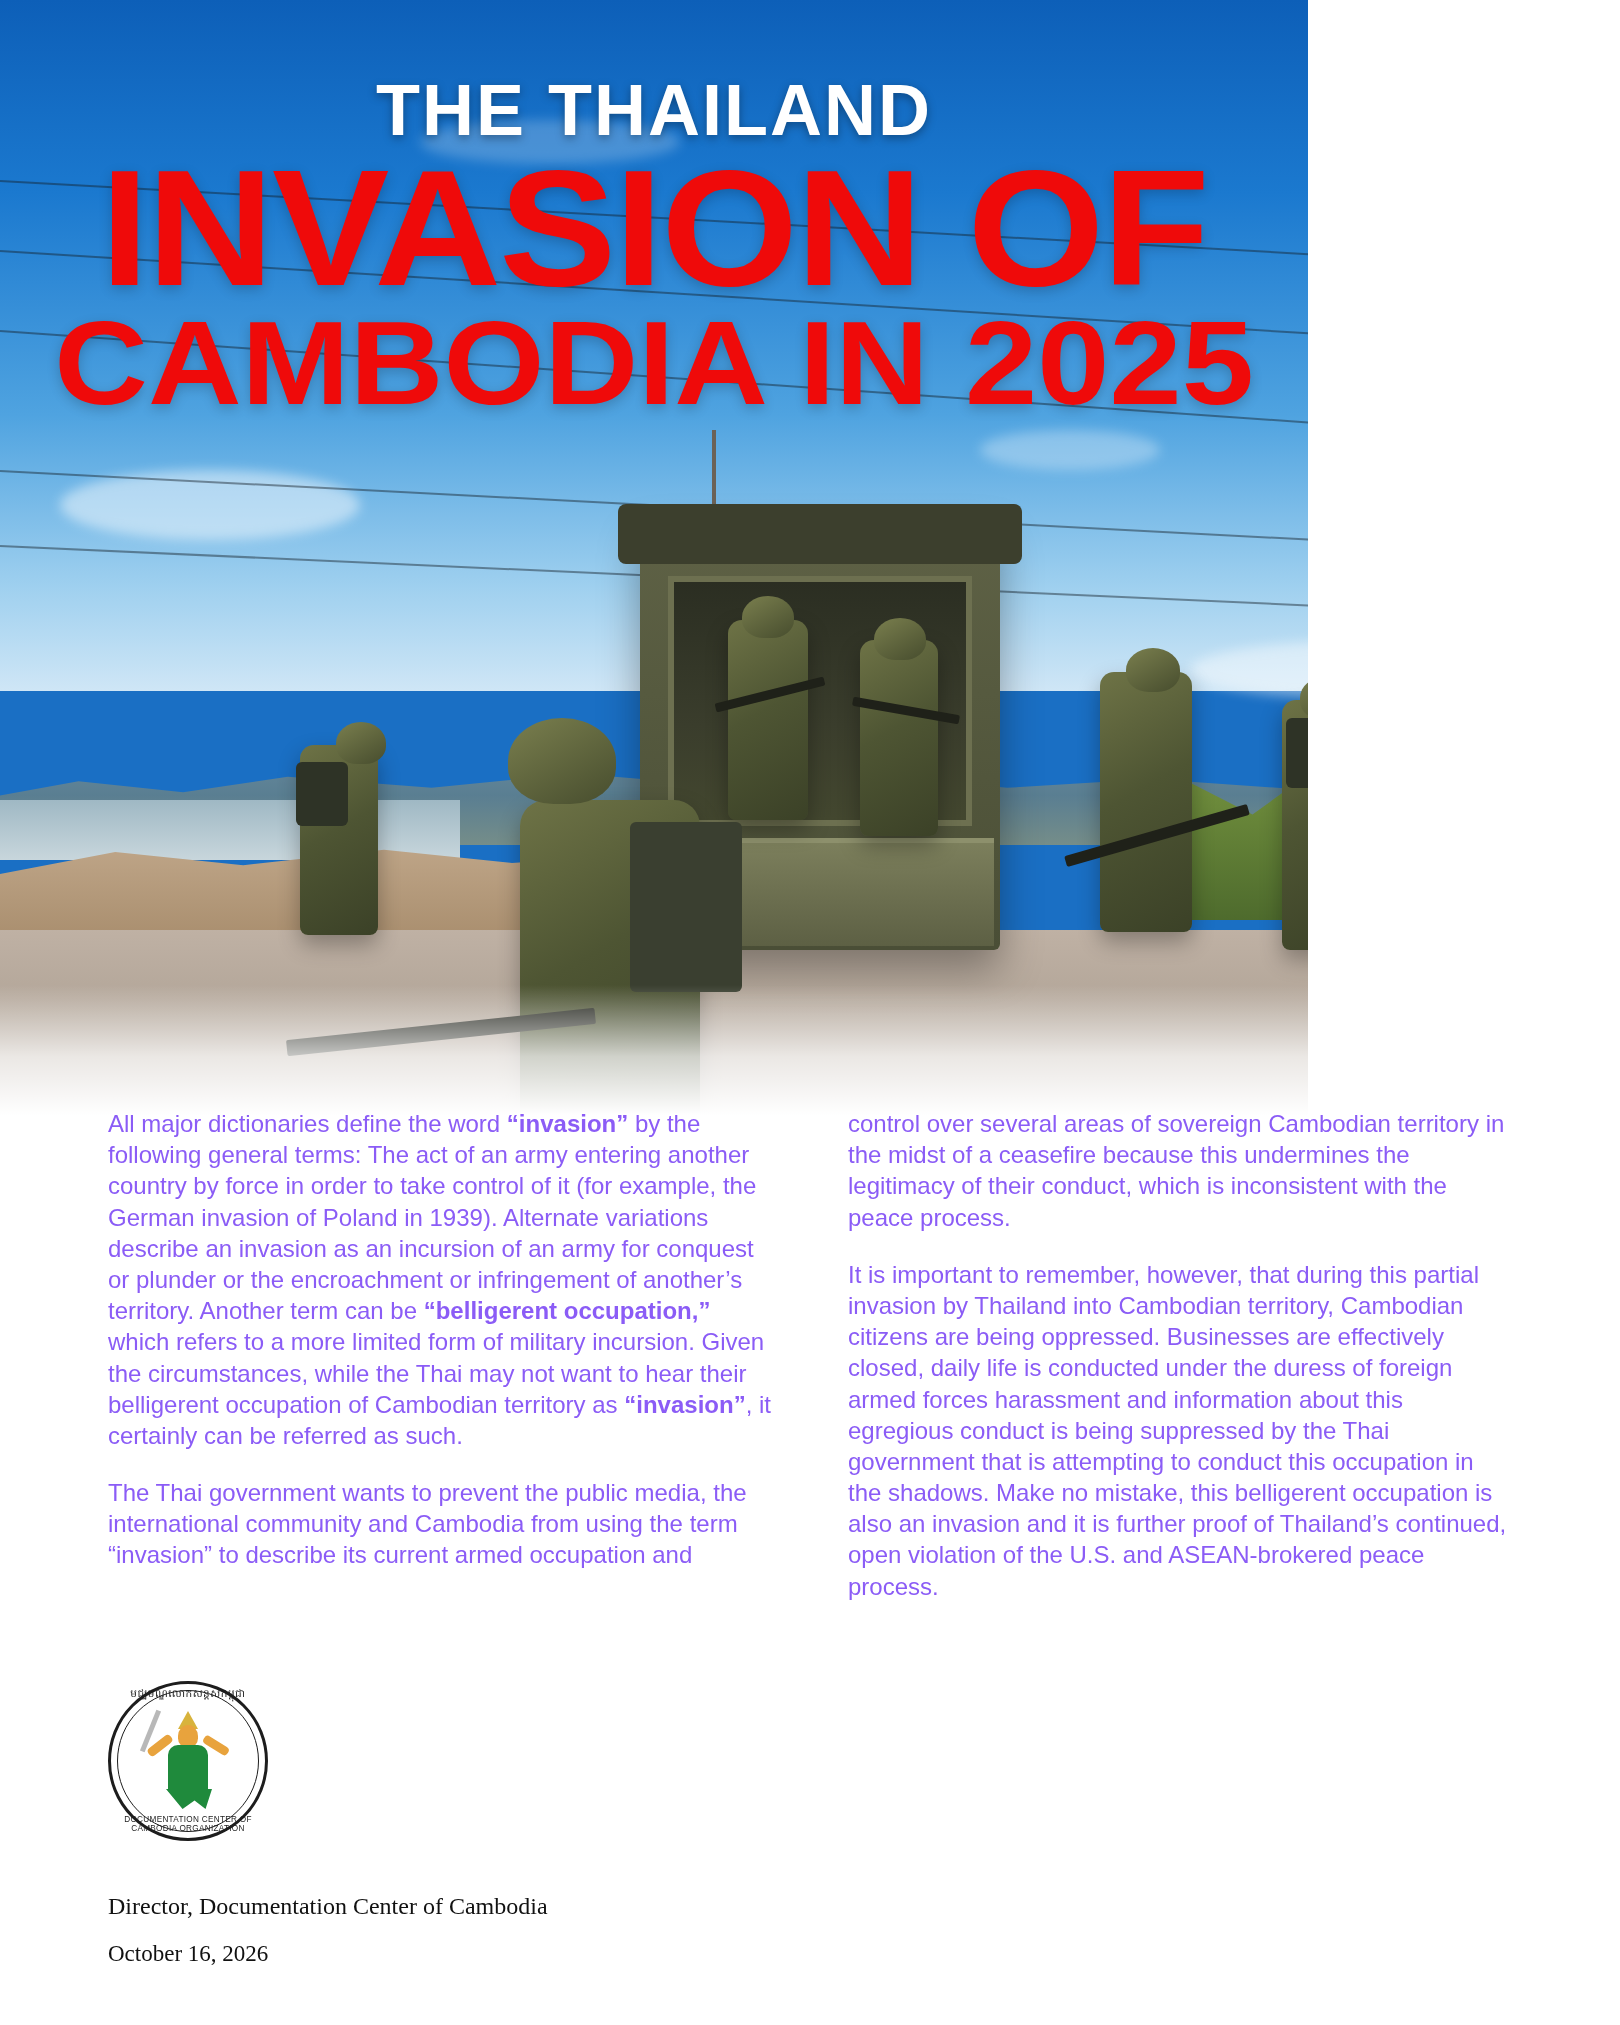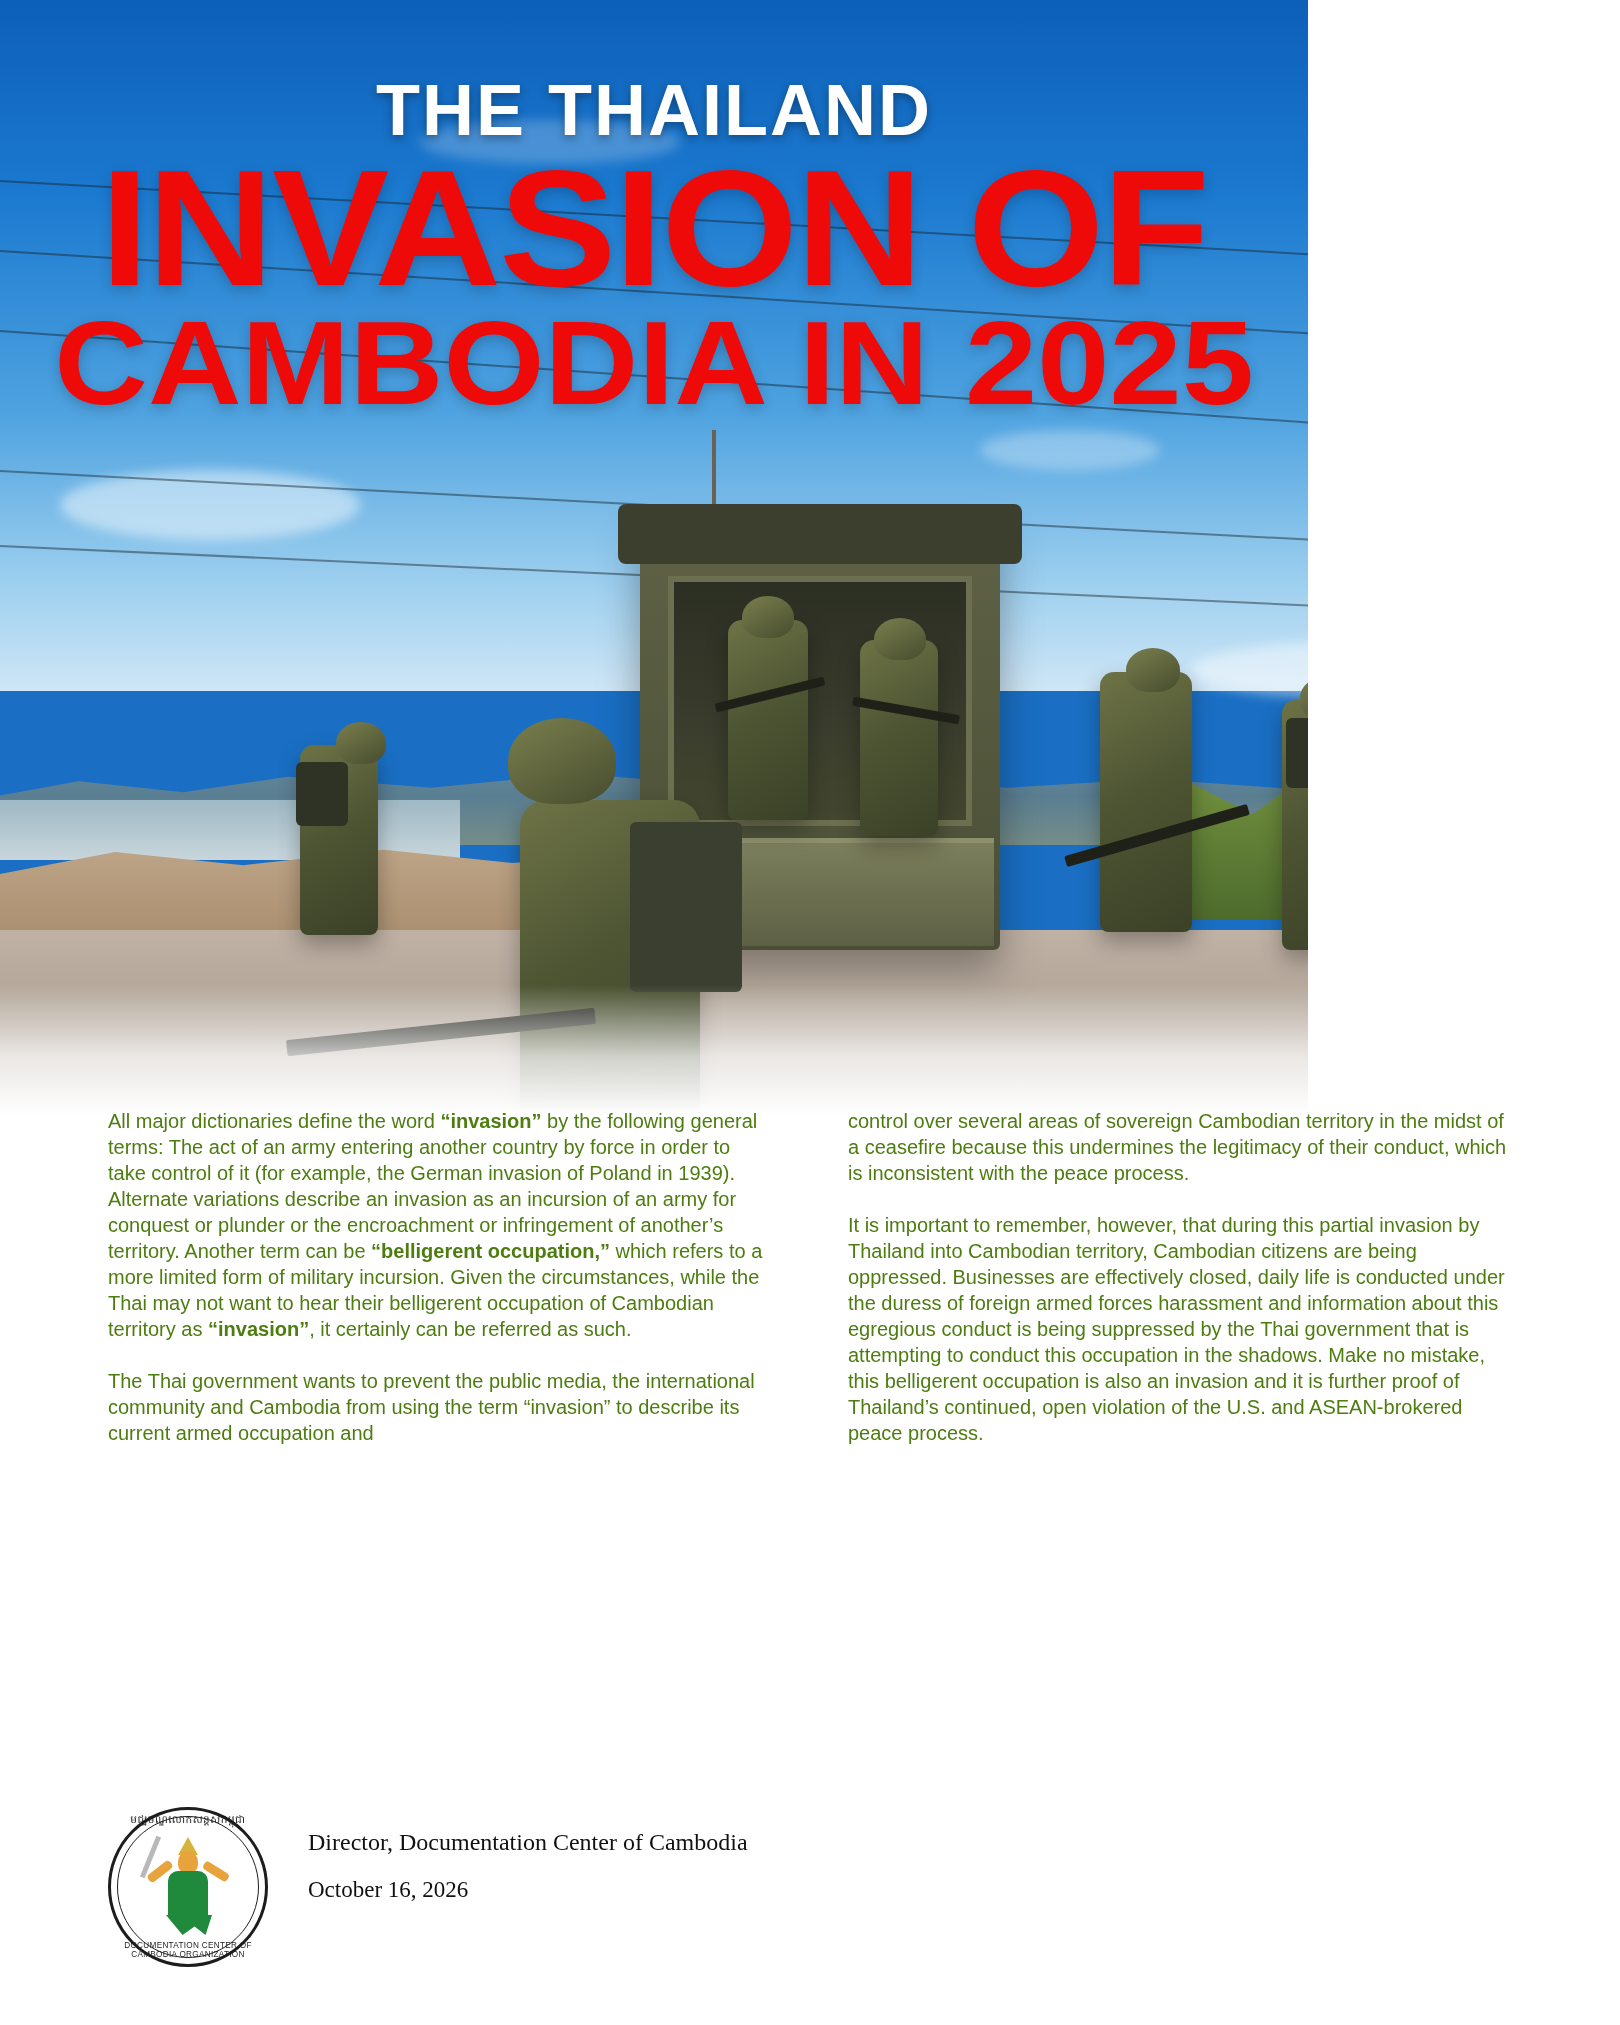--- a/index.html
+++ b/index.html
@@ -153,34 +153,35 @@
     left: 0; top: 1108px;
     width: 1620px;
     padding: 0 108px;
     display: flex;
     gap: 76px;
     z-index: 6;
   }
   .col { width: 668px; }
   .col p {
     margin: 0 0 26px 0;
-    font-size: 20px;
+    font-size: 24px;
     line-height: 1.30;
-    color: #4d7c0f;
+    color: #8b5cf6;
     font-family: "Liberation Sans", sans-serif;
   }
   .col p:last-child { margin-bottom: 0; }
   .col b { font-weight: bold; }
 
   
   .sigblock {
     position: absolute;
     left: 108px; bottom: 58px;
-    display: flex; align-items: flex-start; gap: 40px;
+    display: flex; align-items: flex-start; gap: 30px;
     z-index: 6;
+    flex-direction: column;
   }
   .seal {
     position: relative; width: 160px; height: 160px;
   }
   .seal .ring {
     position: absolute; inset: 0;
     border: 3px solid #1d1d1d; border-radius: 50%;
   }
   .seal .ring2 {
     position: absolute; inset: 9px;

